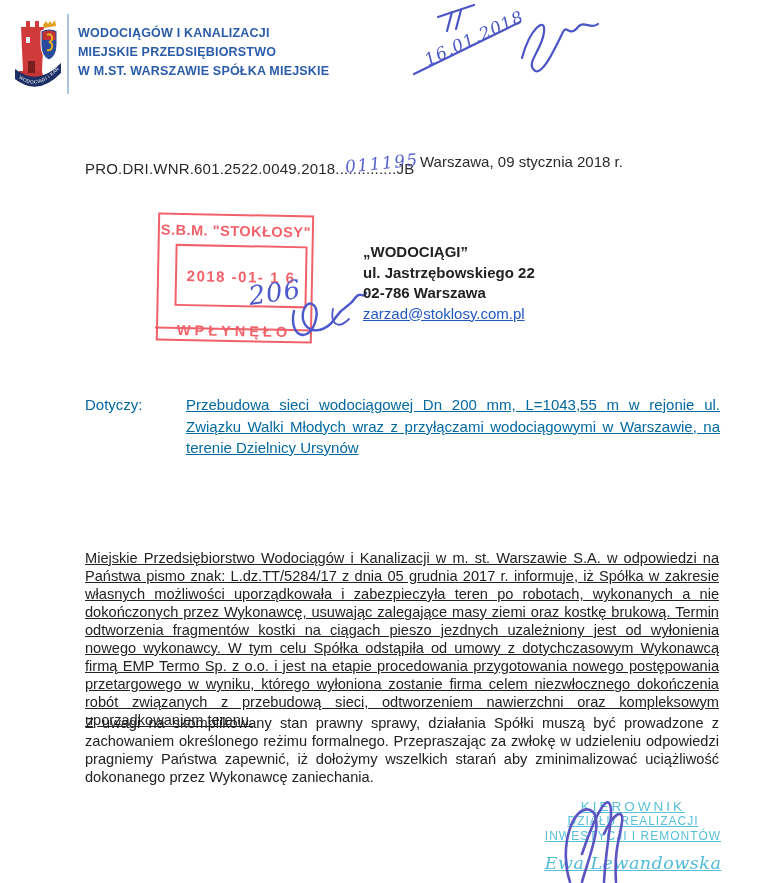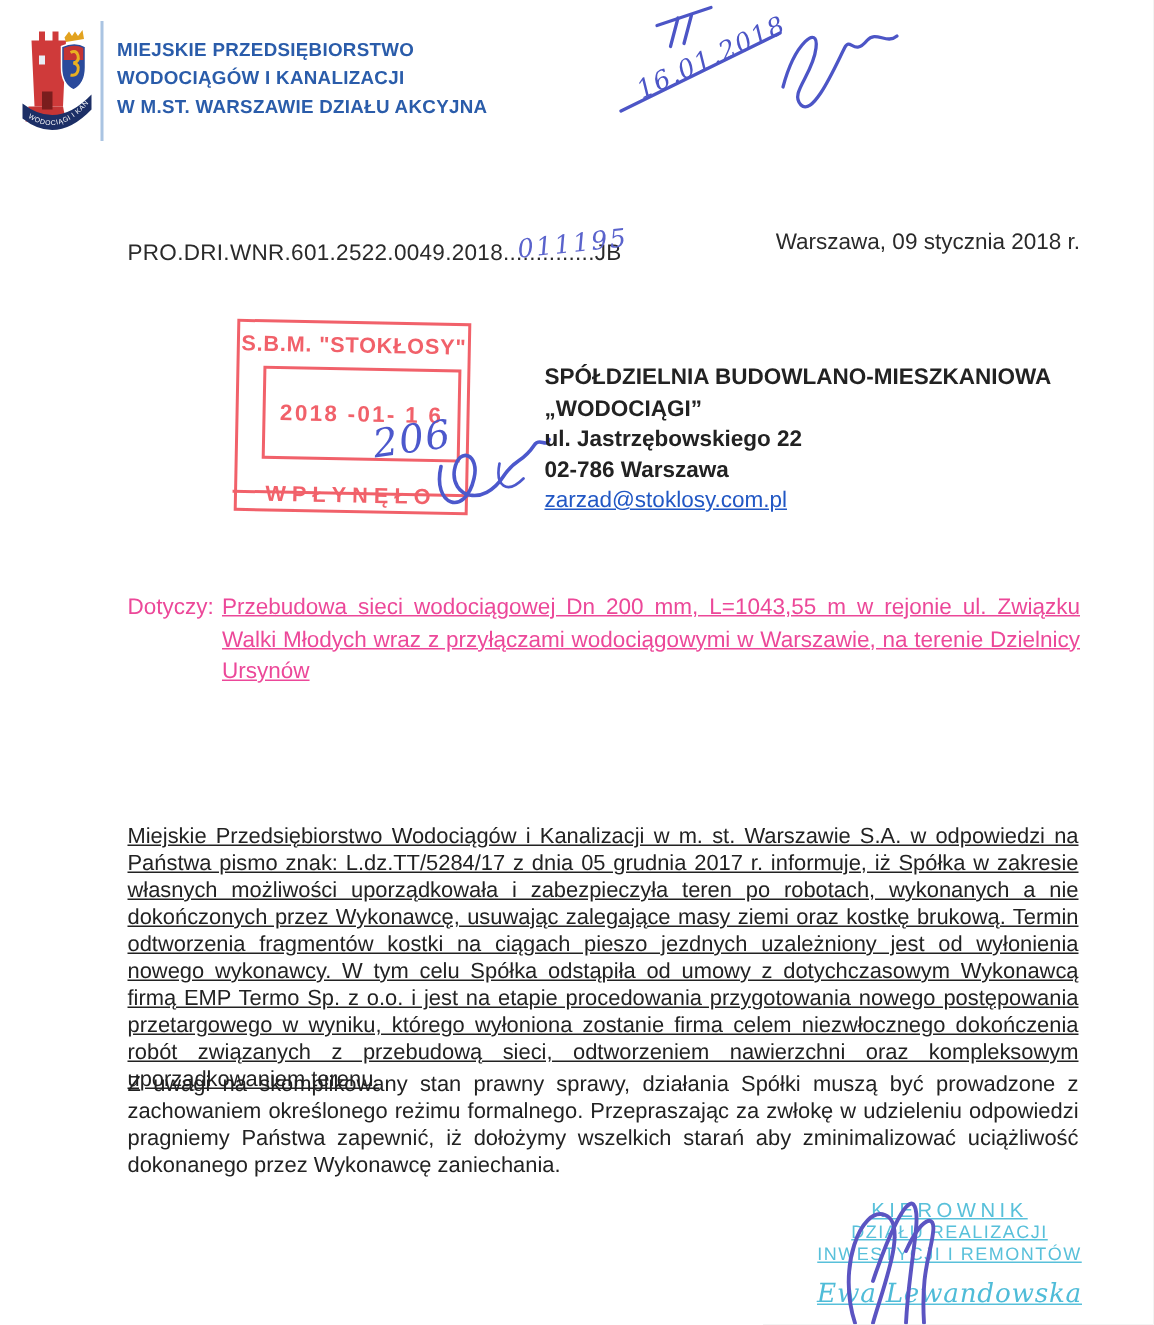--- a/index.html
+++ b/index.html
@@ -26,21 +26,21 @@
     color: #2a5caa; letter-spacing: 0.2px;
   }
 
   
   .hw-top { position: absolute; left: 398px; top: 0; width: 205px; height: 95px; }
   .hw-top text { font-family: "DejaVu Serif", serif; font-style: italic; }
 
   
   .date-line {
     position: absolute; left: 420px; top: 153px; width: 300px;
-    text-align: right; font-size: 15px; color: #2a2a2a;
+    font-size: 15px; color: #2a2a2a;
   }
   .ref-line {
     position: absolute; left: 85px; top: 160px;
     font-size: 15px; color: #2a2a2a; letter-spacing: 0.2px;
   }
   .ref-dots { position: relative; display: inline-block; }
   .hw-ref {
     position: absolute; left: 10px; top: -7px;
     font-family: "DejaVu Serif", serif; font-style: italic;
     color: #5a63cc; font-size: 17px; letter-spacing: 1.5px;
@@ -80,24 +80,24 @@
     font-size: 15px; font-weight: bold; line-height: 20.5px; color: #222;
   }
   .recipient a {
     font-weight: normal; color: #2157c4; text-decoration: underline; cursor: pointer;
   }
   .pen-mark { position: absolute; left: 330px; top: 306px; width: 22px; height: 26px; }
 
   
   .subject-row {
     position: absolute; left: 85px; top: 394px; width: 635px;
-    display: flex; font-size: 15px; line-height: 21.5px; color: #ec4899;
+    display: flex; font-size: 15px; line-height: 21.5px; color: #0369a1;
   }
   .subject-label { width: 63px; flex: 0 0 63px; }
-  .subject-text { flex: 1; text-align: justify; text-decoration: underline; }
+  .subject-text { flex: 1; text-align: justify; text-decoration: underline; margin-left: 38px; }
 
   
   .para {
     position: absolute; left: 85px; width: 634px;
     font-size: 14.6px; line-height: 18px; text-align: justify; color: #222;
   }
   .para-1 { top: 549px; text-decoration: underline; }
   .para-2 { top: 714px; }
 
   
@@ -134,23 +134,23 @@
     <path d="M2 58 Q25 76 48 52 L48 62 Q25 86 2 68 Z" fill="#1c2f66"></path>
     <defs>
         <path id="bannerArc" d="M4 66 Q25 82 46 58"></path>
       </defs>
     <text font-size="4.6" fill="#ffffff" letter-spacing="0.4">
       <textPath href="#bannerArc" startOffset="2">WODOCIĄGI I KANALIZACJA</textPath>
     </text>
   </svg>
   <div class="logo-divider"></div>
   <div class="company-name">
+    <div>WODOCIĄGÓW I KANALIZACJI</div>
     <div>MIEJSKIE PRZEDSIĘBIORSTWO</div>
-    <div>WODOCIĄGÓW I KANALIZACJI</div>
-    <div>W M.ST. WARSZAWIE DZIAŁU AKCYJNA</div>
+    <div>W M.ST. WARSZAWIE SPÓŁKA MIEJSKIE</div>
   </div>
 
   <svg class="hw-top" viewBox="0 0 205 95">
     <g stroke="#4c55c6" stroke-width="2.2" fill="none" stroke-linecap="round">
       <path d="M40 17 L76 5"></path>
       <path d="M49 31 L54 12 M58 29 L63 10"></path>
       <path d="M16 74 L122 22"></path>
       <path d="M124 58 C132 28 148 16 146 32 C144 50 128 62 136 70 C144 78 158 46 165 32 C169 24 171 38 180 27 C186 20 193 30 200 24"></path>
     </g>
     <text x="30" y="66" font-size="17" fill="#4c55c6" transform="rotate(-25 30 66)" letter-spacing="1">16.01.2018</text>
@@ -169,21 +169,20 @@
     </div>
     <div class="stamp-bottom">WPŁYNĘŁO</div>
     <div class="stamp-strike"></div>
   </div>
   <svg class="hw-stamp-scribble" viewBox="0 0 120 78">
     <text x="2" y="30" font-size="26" fill="#4c58cc" transform="rotate(-8 2 30)" letter-spacing="1">206</text>
     <path d="M46 36 C40 62 62 70 68 44 C72 28 58 22 55 38 C52 56 74 64 88 42 C96 30 100 34 108 22 C112 16 116 24 118 18" fill="none" stroke="#4c58cc" stroke-width="2.4" stroke-linecap="round"></path>
   </svg>
 
   <div class="recipient">
-    <div>SPÓŁDZIELNIA BUDOWLANO-MIESZKANIOWA</div>
     <div>„WODOCIĄGI”</div>
     <div>ul. Jastrzębowskiego 22</div>
     <div>02-786 Warszawa</div>
     <a>zarzad@stoklosy.com.pl</a>
   </div>
   <svg class="pen-mark" viewBox="0 0 22 26">
     <path d="M3 3 C0 18 8 24 19 13" fill="none" stroke="#4c58cc" stroke-width="1.8" stroke-linecap="round"></path>
   </svg>
 
   <div class="subject-row">

